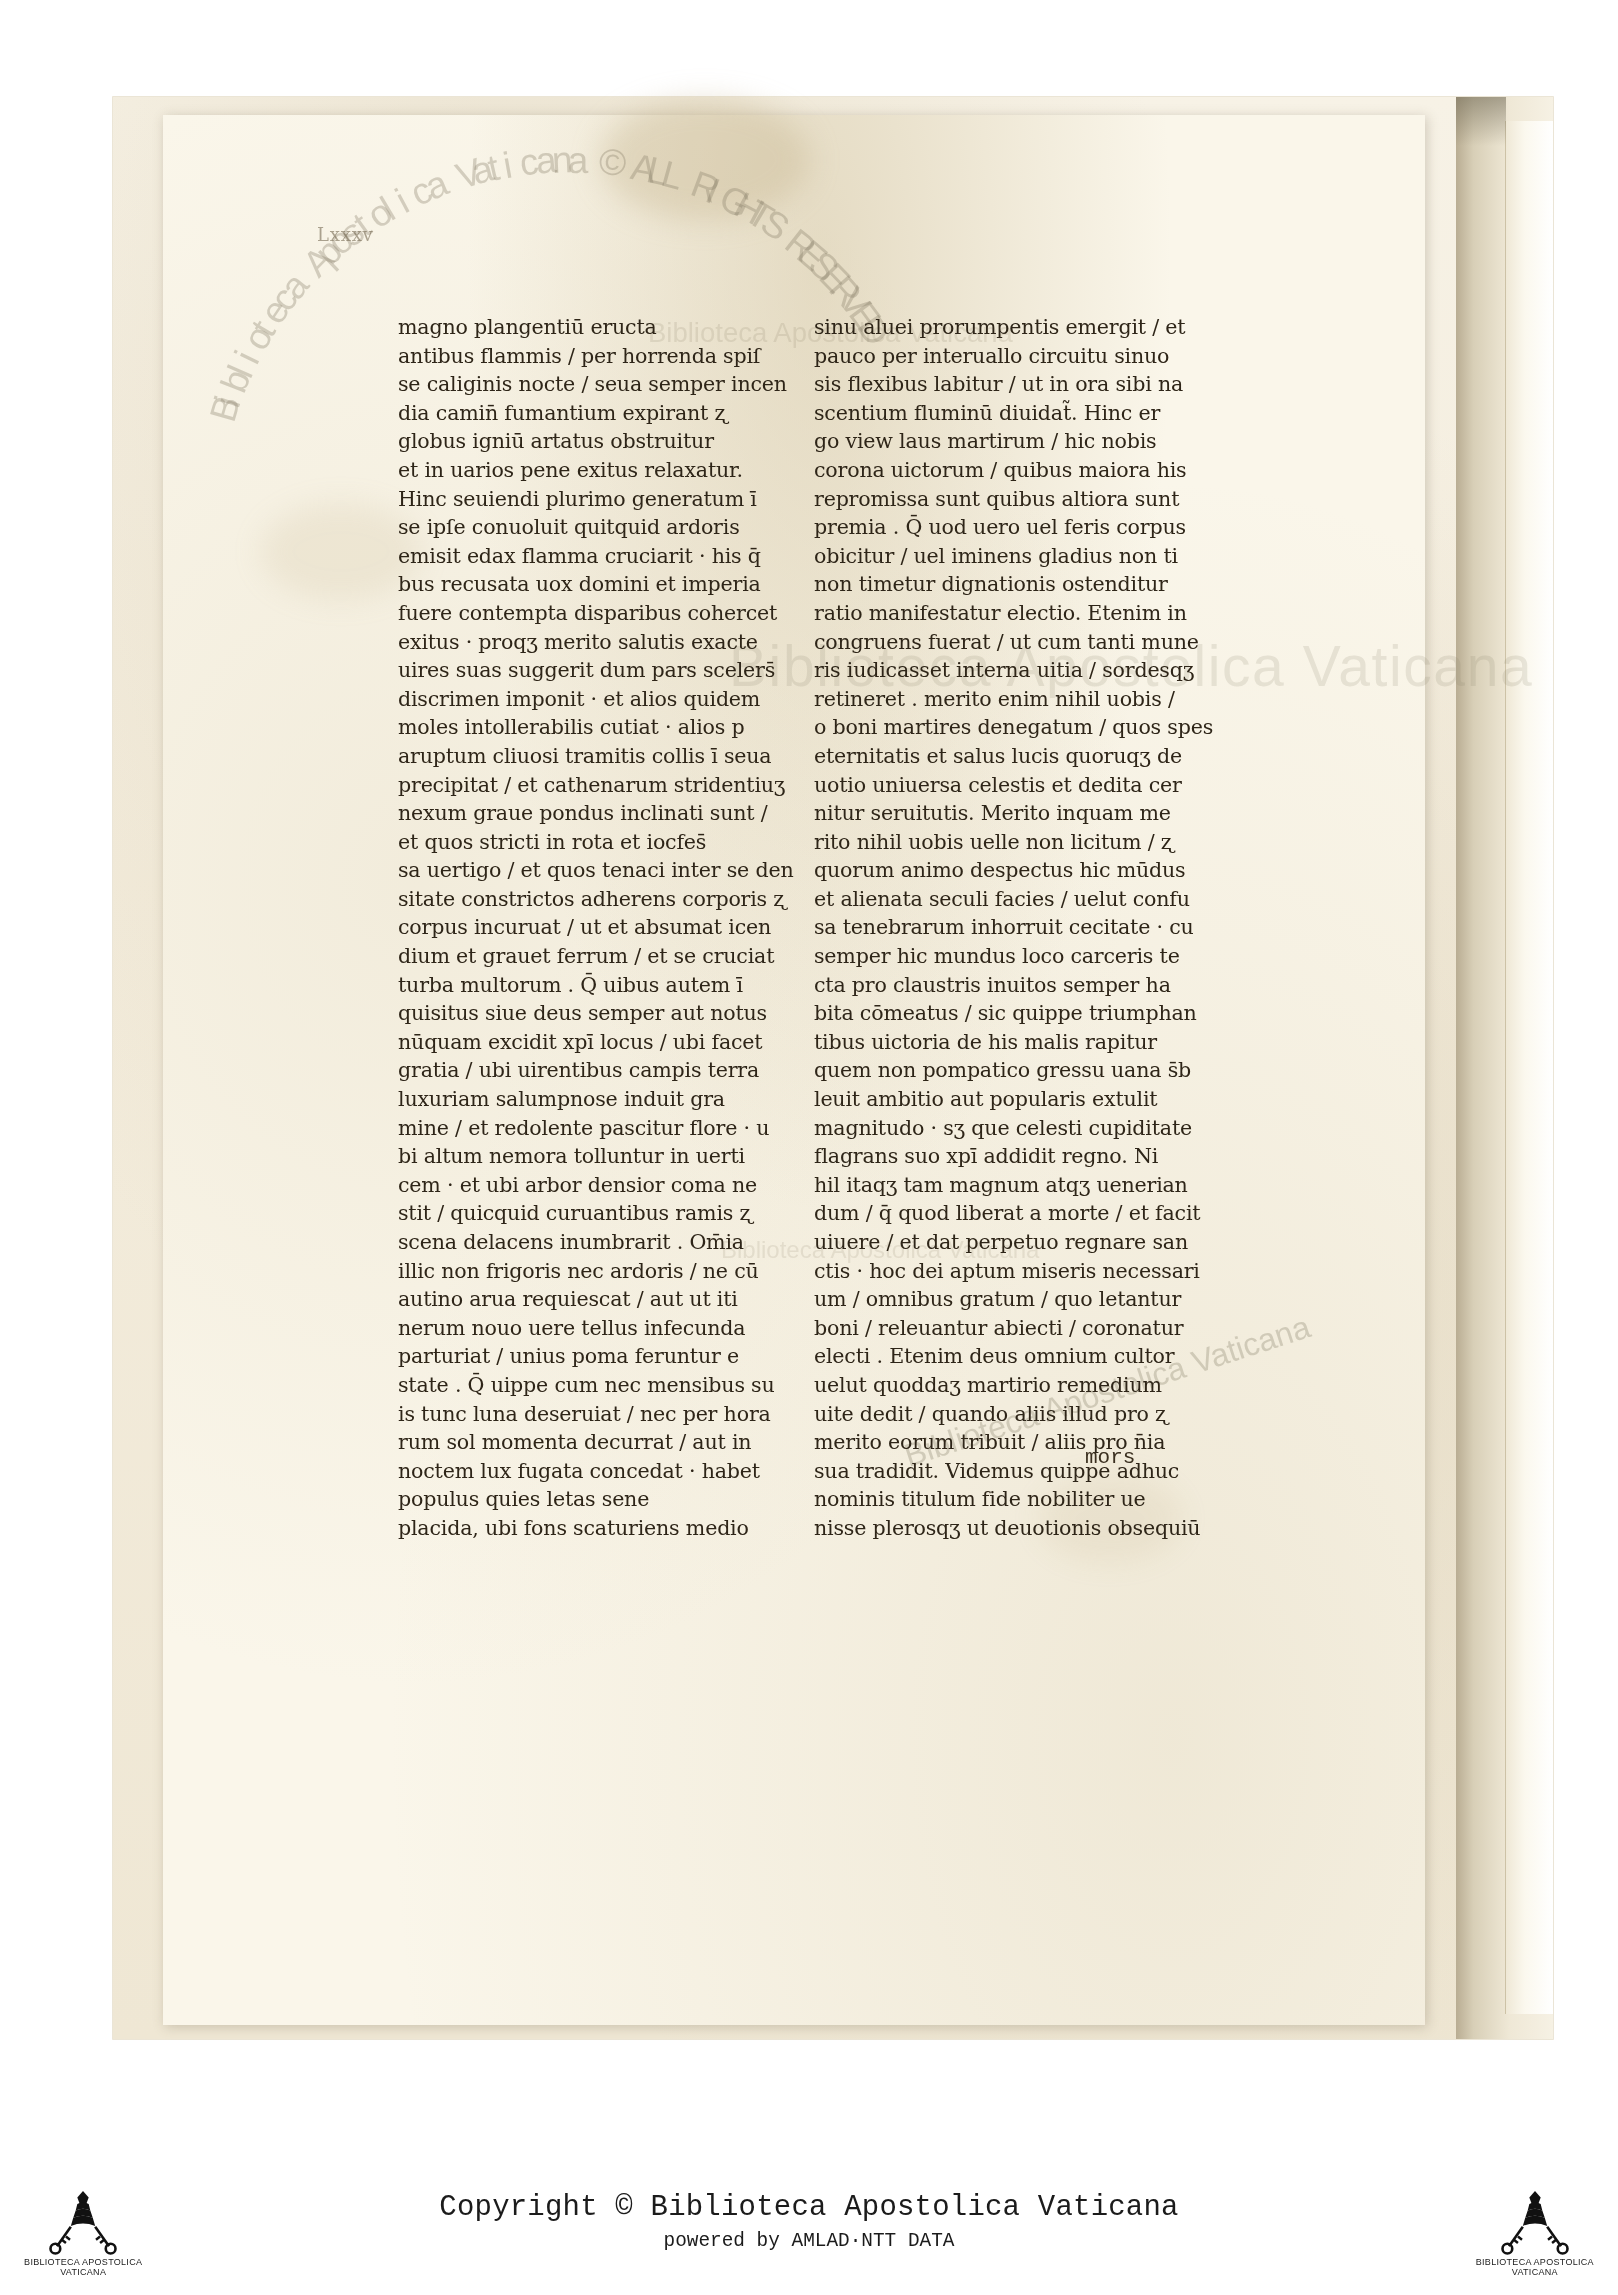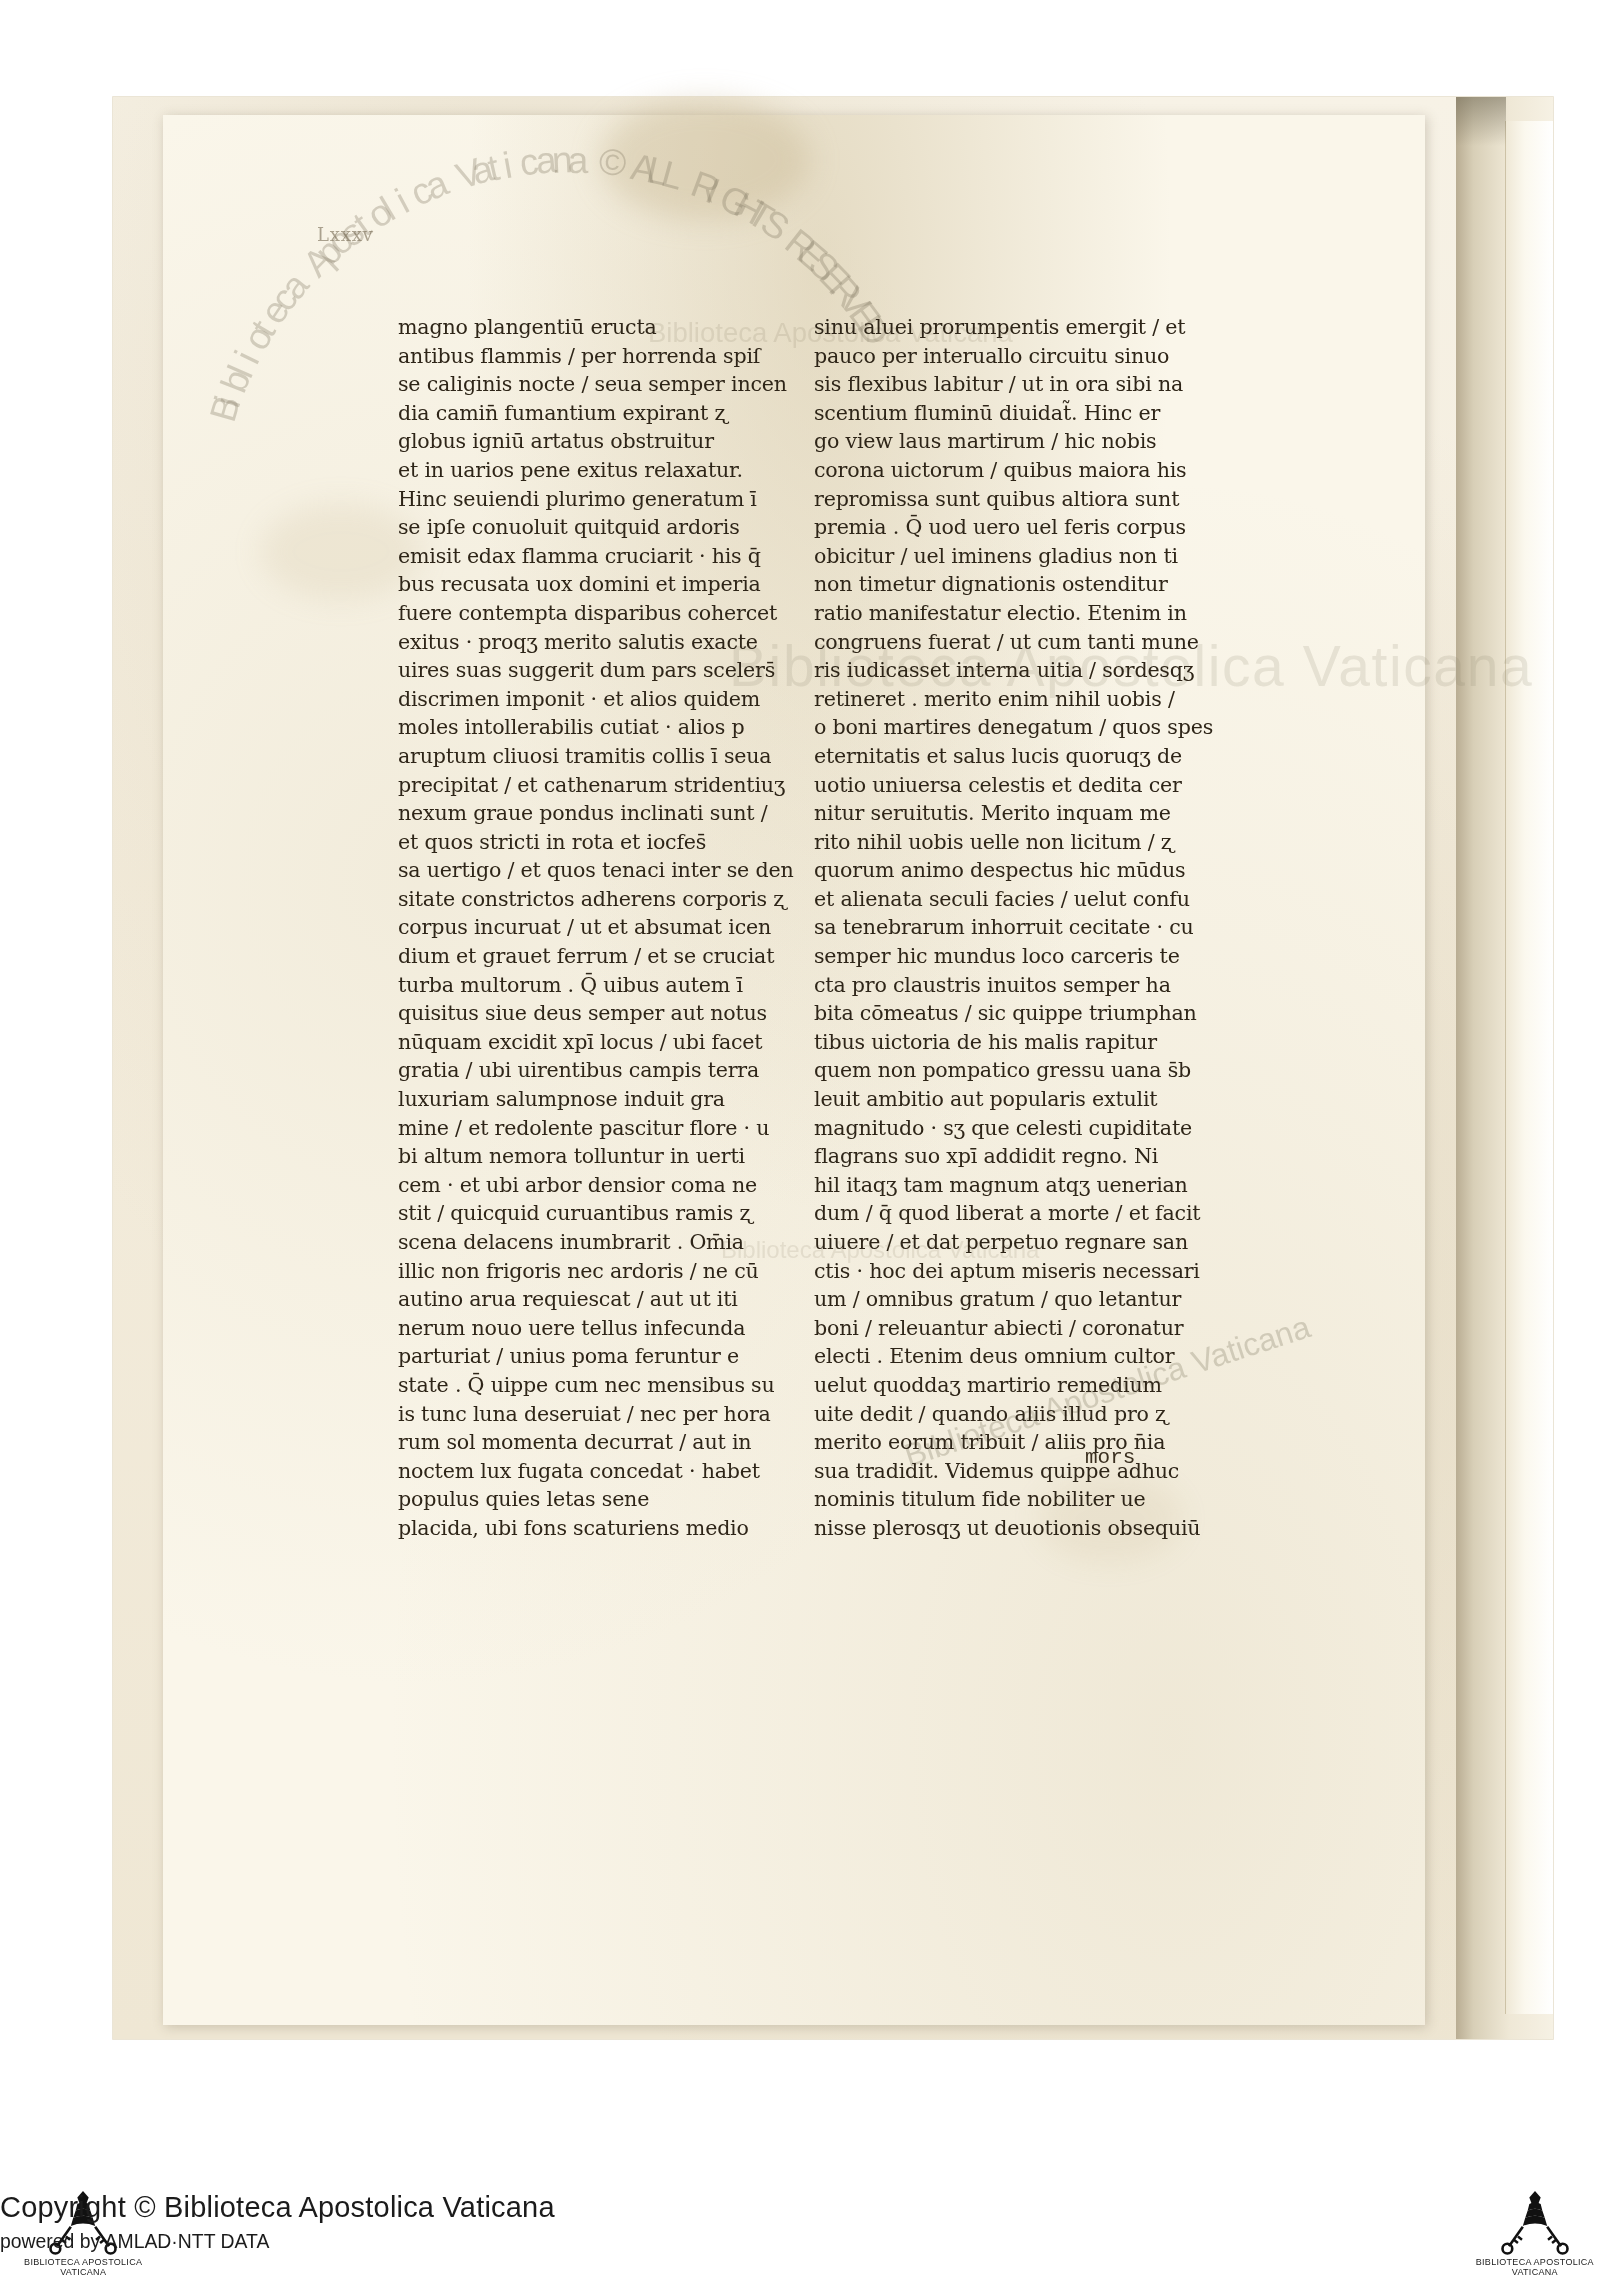--- a/index.html
+++ b/index.html
@@ -185,21 +185,22 @@
     bottom: 0;
     width: 1618px;
     height: 111px;
     background: #ffffff;
     border-top: 0.8px solid #ffffff;
   }
   #credit-text {
     position: absolute;
     left: 0; right: 0;
     top: 6.5px;
-    text-align: left;
+    text-align: center;
+    font-family: Liberation Mono, monospace;
   }
   #credit-line1 {
     font-size: 29px;
     color: #1b1b1b;
     letter-spacing: 0.2px;
   }
   #credit-line2 {
     font-size: 25px;
     color: #1b1b1b;
     margin-top: 4.9px;

